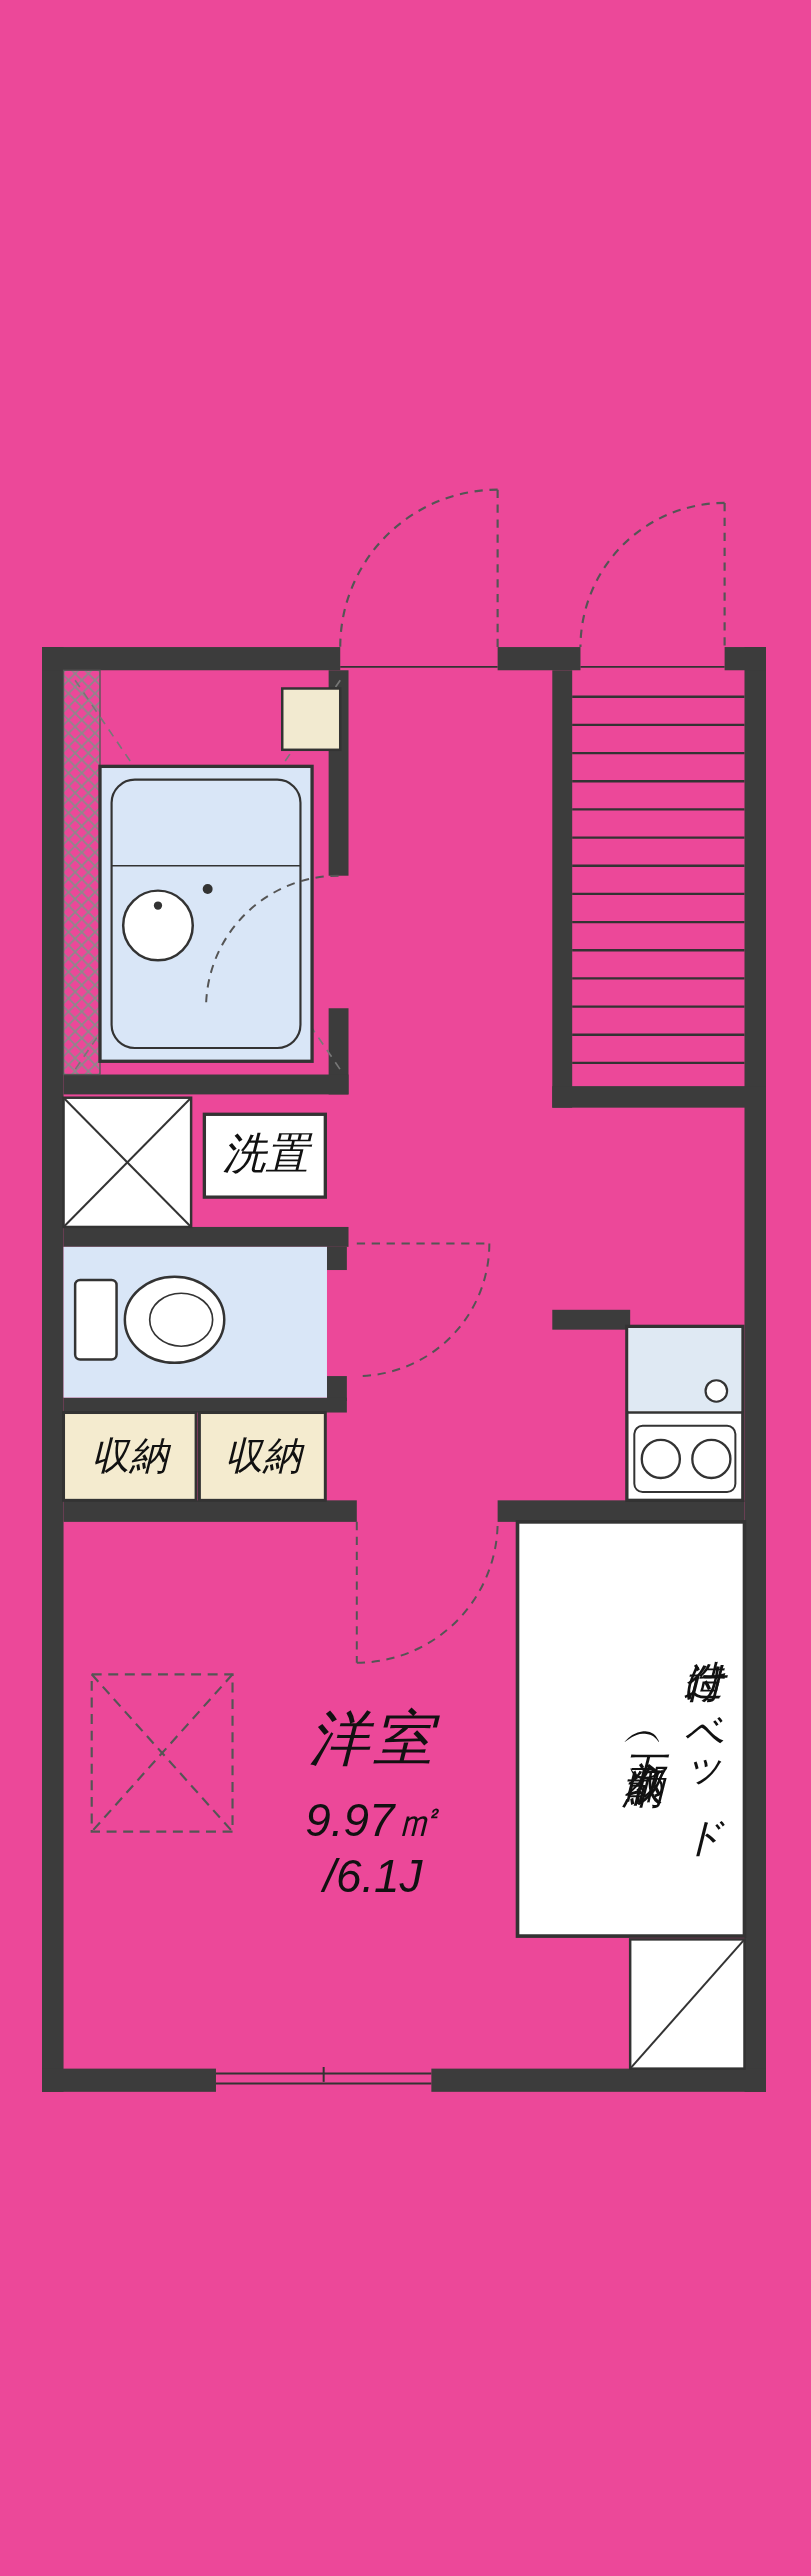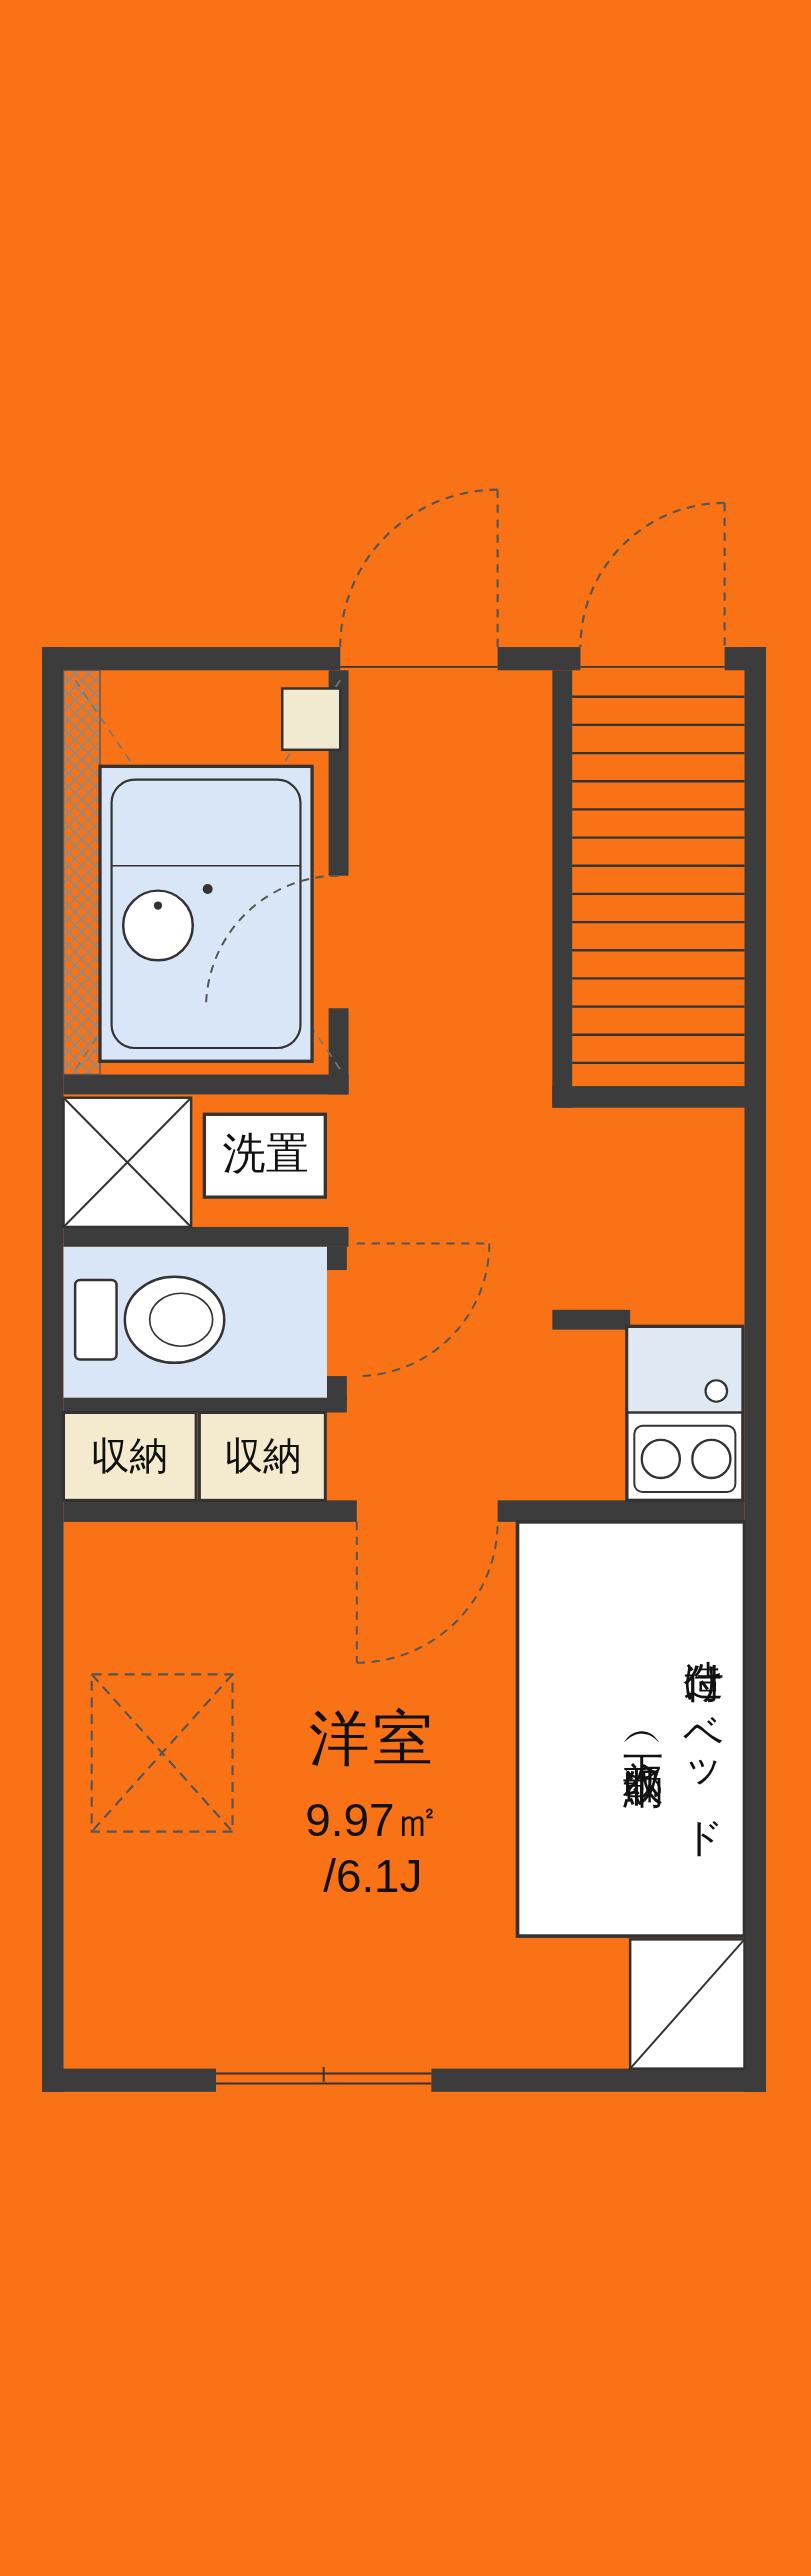--- a/index.html
+++ b/index.html
@@ -1,17 +1,17 @@
 <!DOCTYPE html>
 <html style="font-size:14.5px"><head>
 <meta charset="utf-8">
 <style>
   html,body{margin:0;padding:0;background:#ffffff;}
-  .page{position:relative;width:812px;height:2576px;background:#f97316;overflow:hidden;
-        font-family:"Liberation Sans","DejaVu Sans",sans-serif;color:#1c1c1c;}
+  .page{position:relative;width:812px;height:2576px;background:#ec4899;overflow:hidden;
+        font-family:"Liberation Sans","DejaVu Sans",sans-serif;color:#1c1c1c;font-style:italic;}
   .plan{position:absolute;left:42px;top:481px;width:395px;height:879px;
         transform:scale(1.833);transform-origin:0 0;}
   .plan svg{position:absolute;left:0;top:0;}
   .lbl{position:absolute;text-align:center;color:#111;}
   .lbl-washer{left:89px;top:345px;width:66px;height:45px;line-height:45px;font-size:23.5px;}
   .lbl-sto1{left:11.8px;top:508px;width:72px;height:48px;line-height:48px;font-size:21px;}
   .lbl-sto2{left:86px;top:508px;width:69px;height:48px;line-height:48px;font-size:21px;}
   .lbl-room{left:90px;top:664px;width:181px;font-size:33px;letter-spacing:1.8px;}
   .lbl-m2{left:90px;top:714px;width:181px;font-size:25px;}
   .lbl-jo{left:90px;top:747px;width:181px;font-size:25px;}

